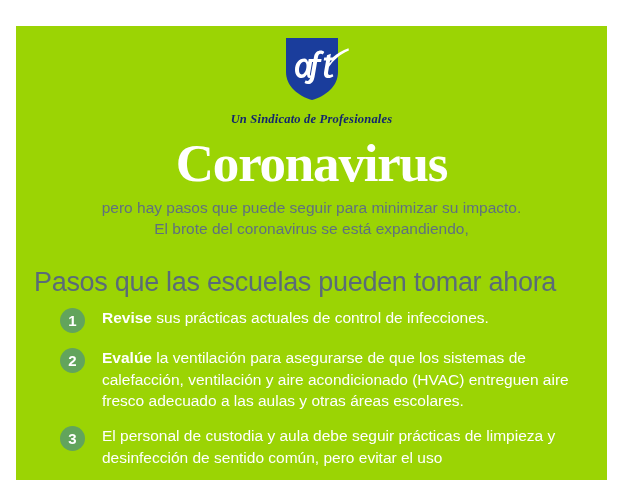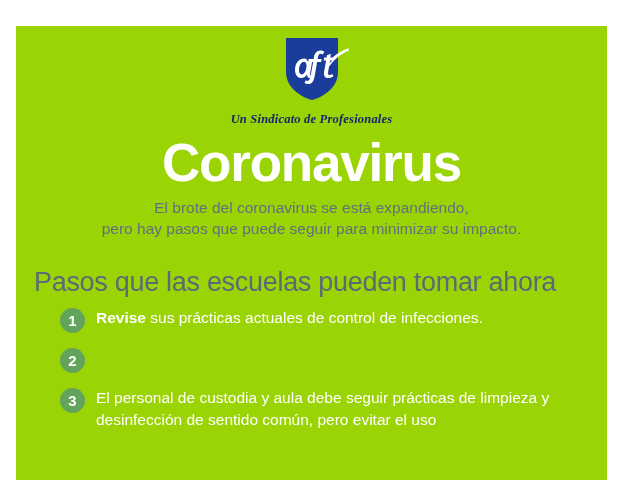--- a/index.html
+++ b/index.html
@@ -51,20 +51,21 @@
     text-align: center;
     position: relative;
   }
   .title-main {
     font-size: 53px;
     font-weight: bold;
     color: #ffffff;
     letter-spacing: -1.2px;
     line-height: 0.92;
     margin: 0;
+    font-family: Liberation Serif, serif;
   }
   .title-sub {
     font-size: 37px;
     font-weight: normal;
     color: #5F7080;
     letter-spacing: -0.4px;
     line-height: 1;
     margin: -9px 0 0 0;
   }
 
@@ -106,21 +107,21 @@
     background: #62A45C;
     color: #ffffff;
     font-size: 15px;
     font-weight: bold;
     display: flex;
     align-items: center;
     justify-content: center;
     margin-top: 1px;
   }
   .step-text {
-    margin-left: 11px;
+    margin-left: 17px;
     color: #ffffff;
     font-size: 15.5px;
     line-height: 1.38;
     max-width: 470px;
   }
   .step-text .lead {
     font-weight: bold;
   }
 </style>
 </head>
@@ -140,33 +141,34 @@
       </svg>
     </span>
     <div class="tagline">Un Sindicato de Profesionales</div>
   </div>
 
   <div class="title-area">
     <h1 class="title-main">Coronavirus</h1>
   </div>
 
   <div class="subtitle">
+    <div>pero hay pasos que puede seguir para minimizar su impacto.</div>
     <div>El brote del coronavirus se está expandiendo,</div>
-    <div>pero hay pasos que puede seguir para minimizar su impacto.</div>
   </div>
 
   <div class="section-heading">Pasos que las escuelas pueden tomar ahora</div>
 
   <ul class="steps">
     <li class="step">
       <div class="badge">1</div>
       <div class="step-text"><span class="lead">Revise</span><span> sus prácticas actuales de control de infecciones.</span></div>
     </li>
     <li class="step">
       <div class="badge">2</div>
+      <div class="step-text"><span class="lead">Evalúe</span><span> la ventilación para asegurarse de que los sistemas de calefacción, ventilación y aire acondicionado (HVAC) entreguen aire fresco adecuado a las aulas y otras áreas escolares.</span></div>
     </li>
     <li class="step">
       <div class="badge">3</div>
       <div class="step-text"><span class="lead"></span><span>El personal de custodia y aula debe seguir prácticas de limpieza y desinfección de sentido común, pero evitar el uso</span></div>
     </li>
   </ul>
 
 </div>
 
 </body></html>

